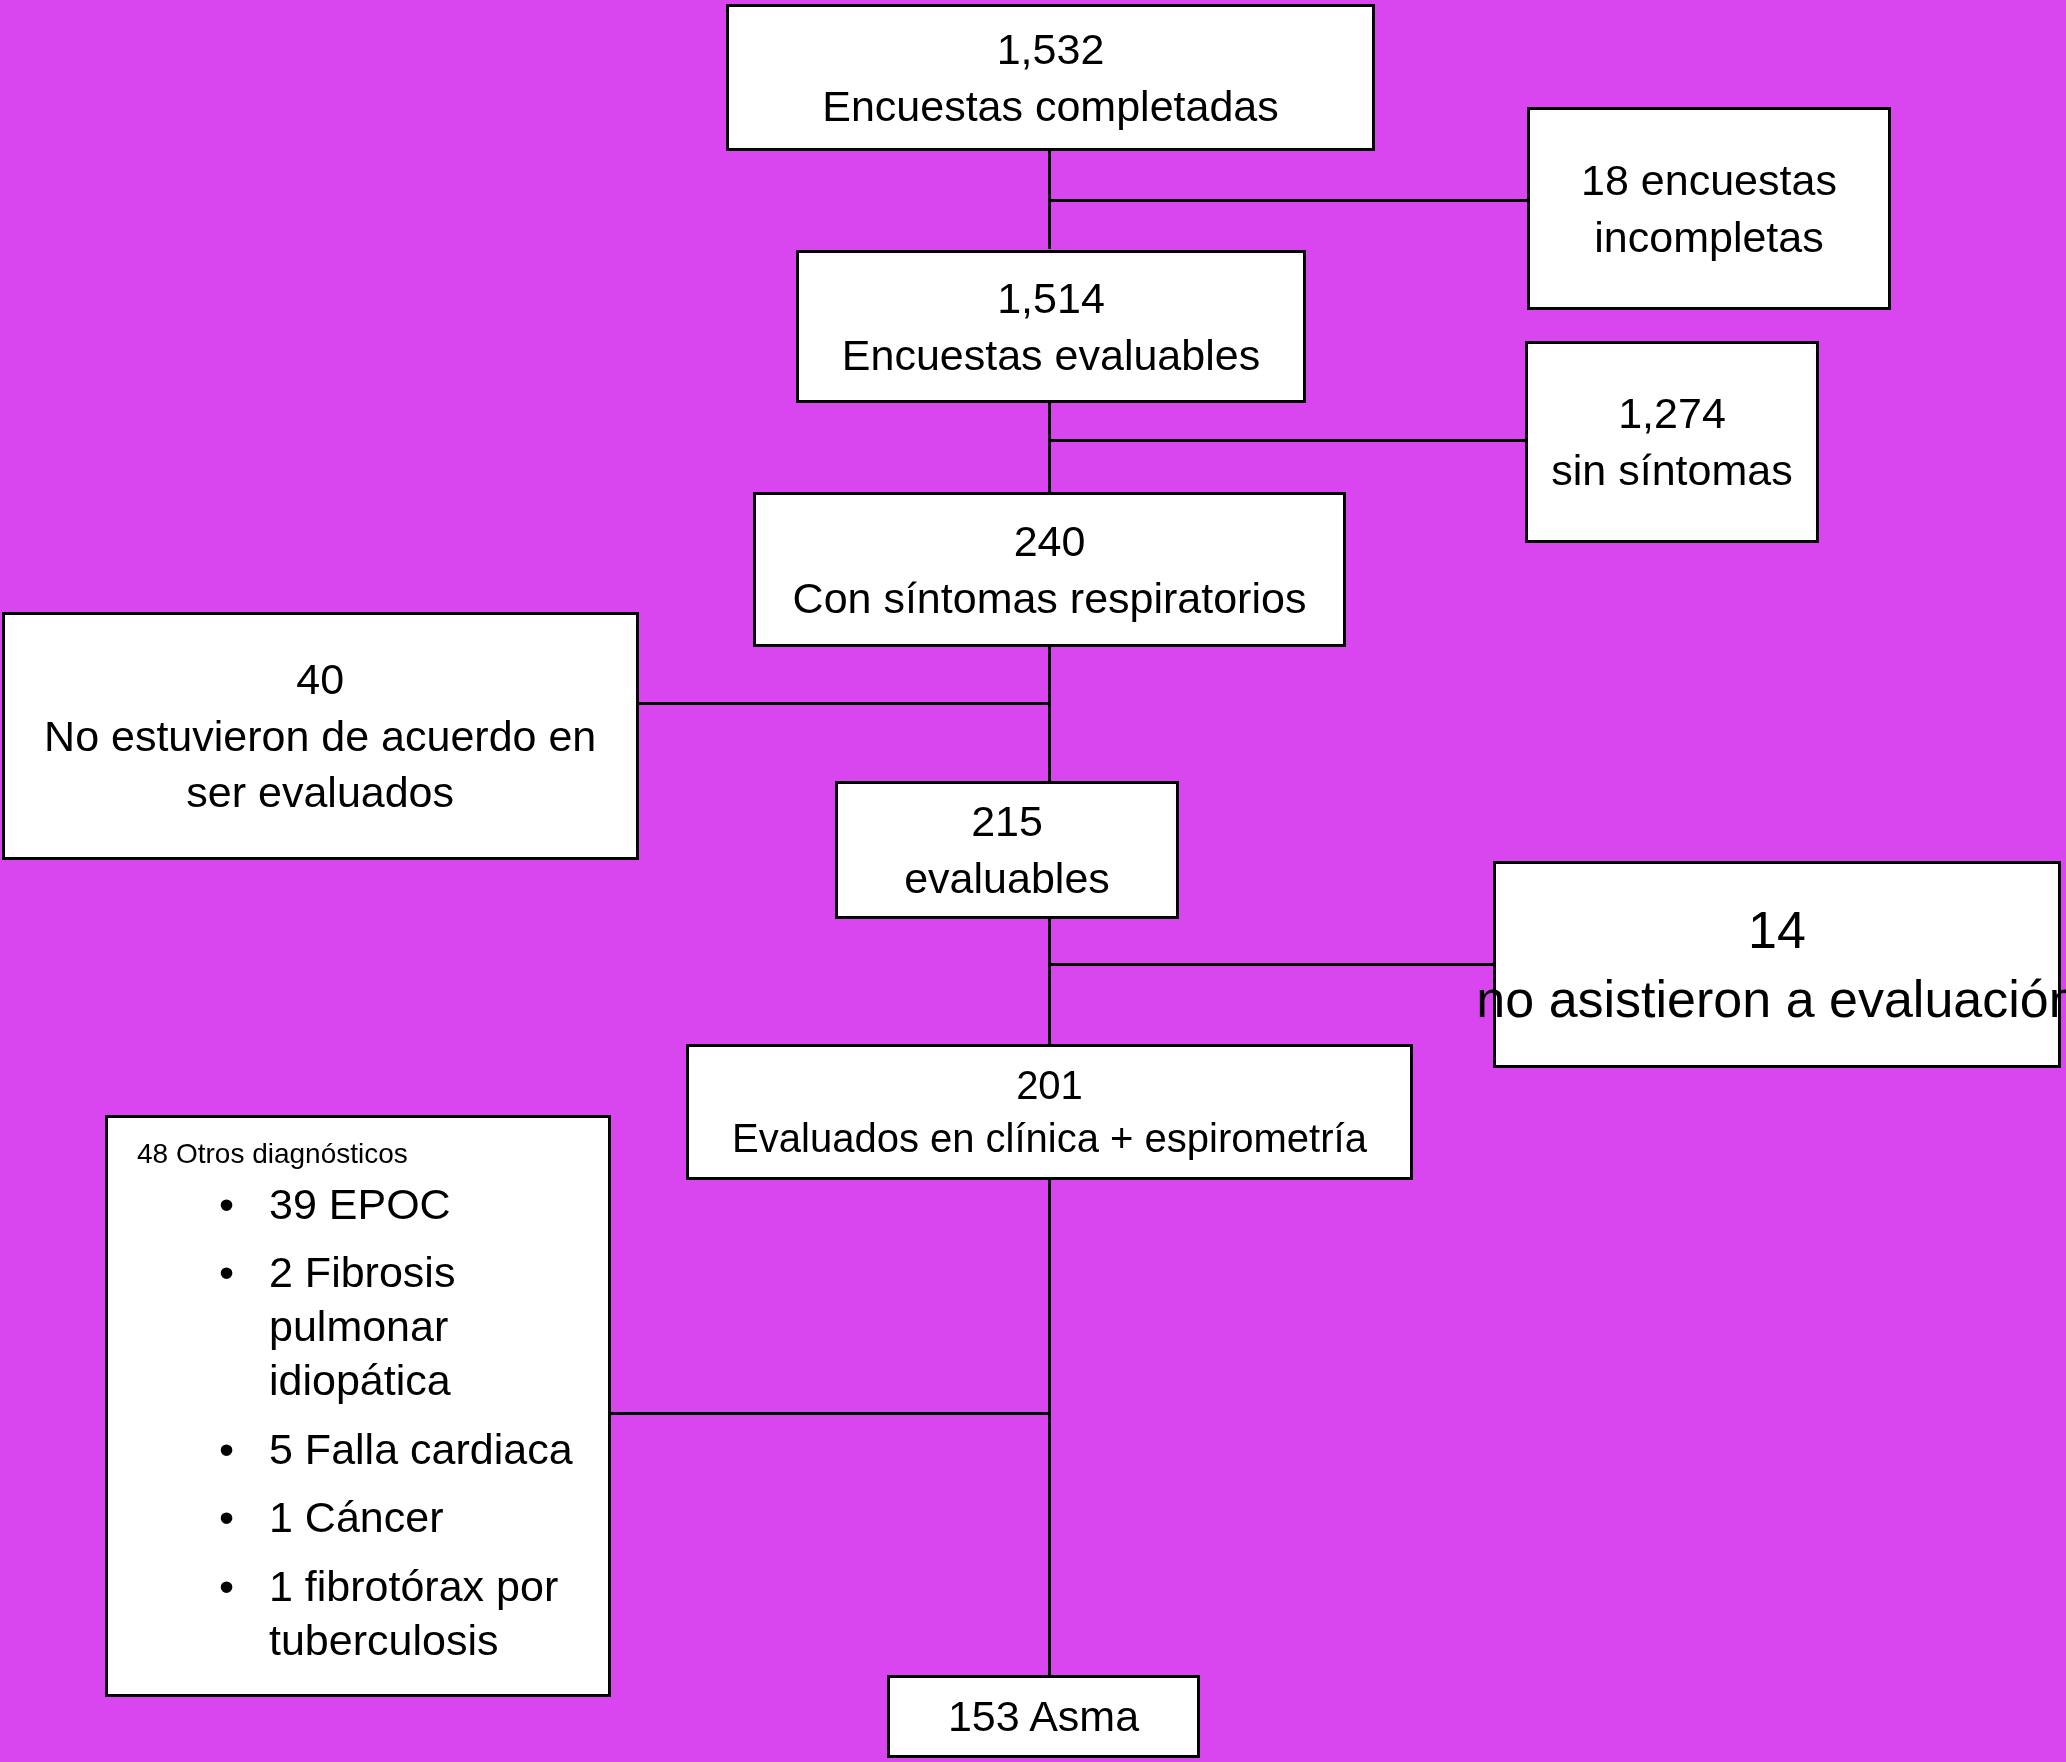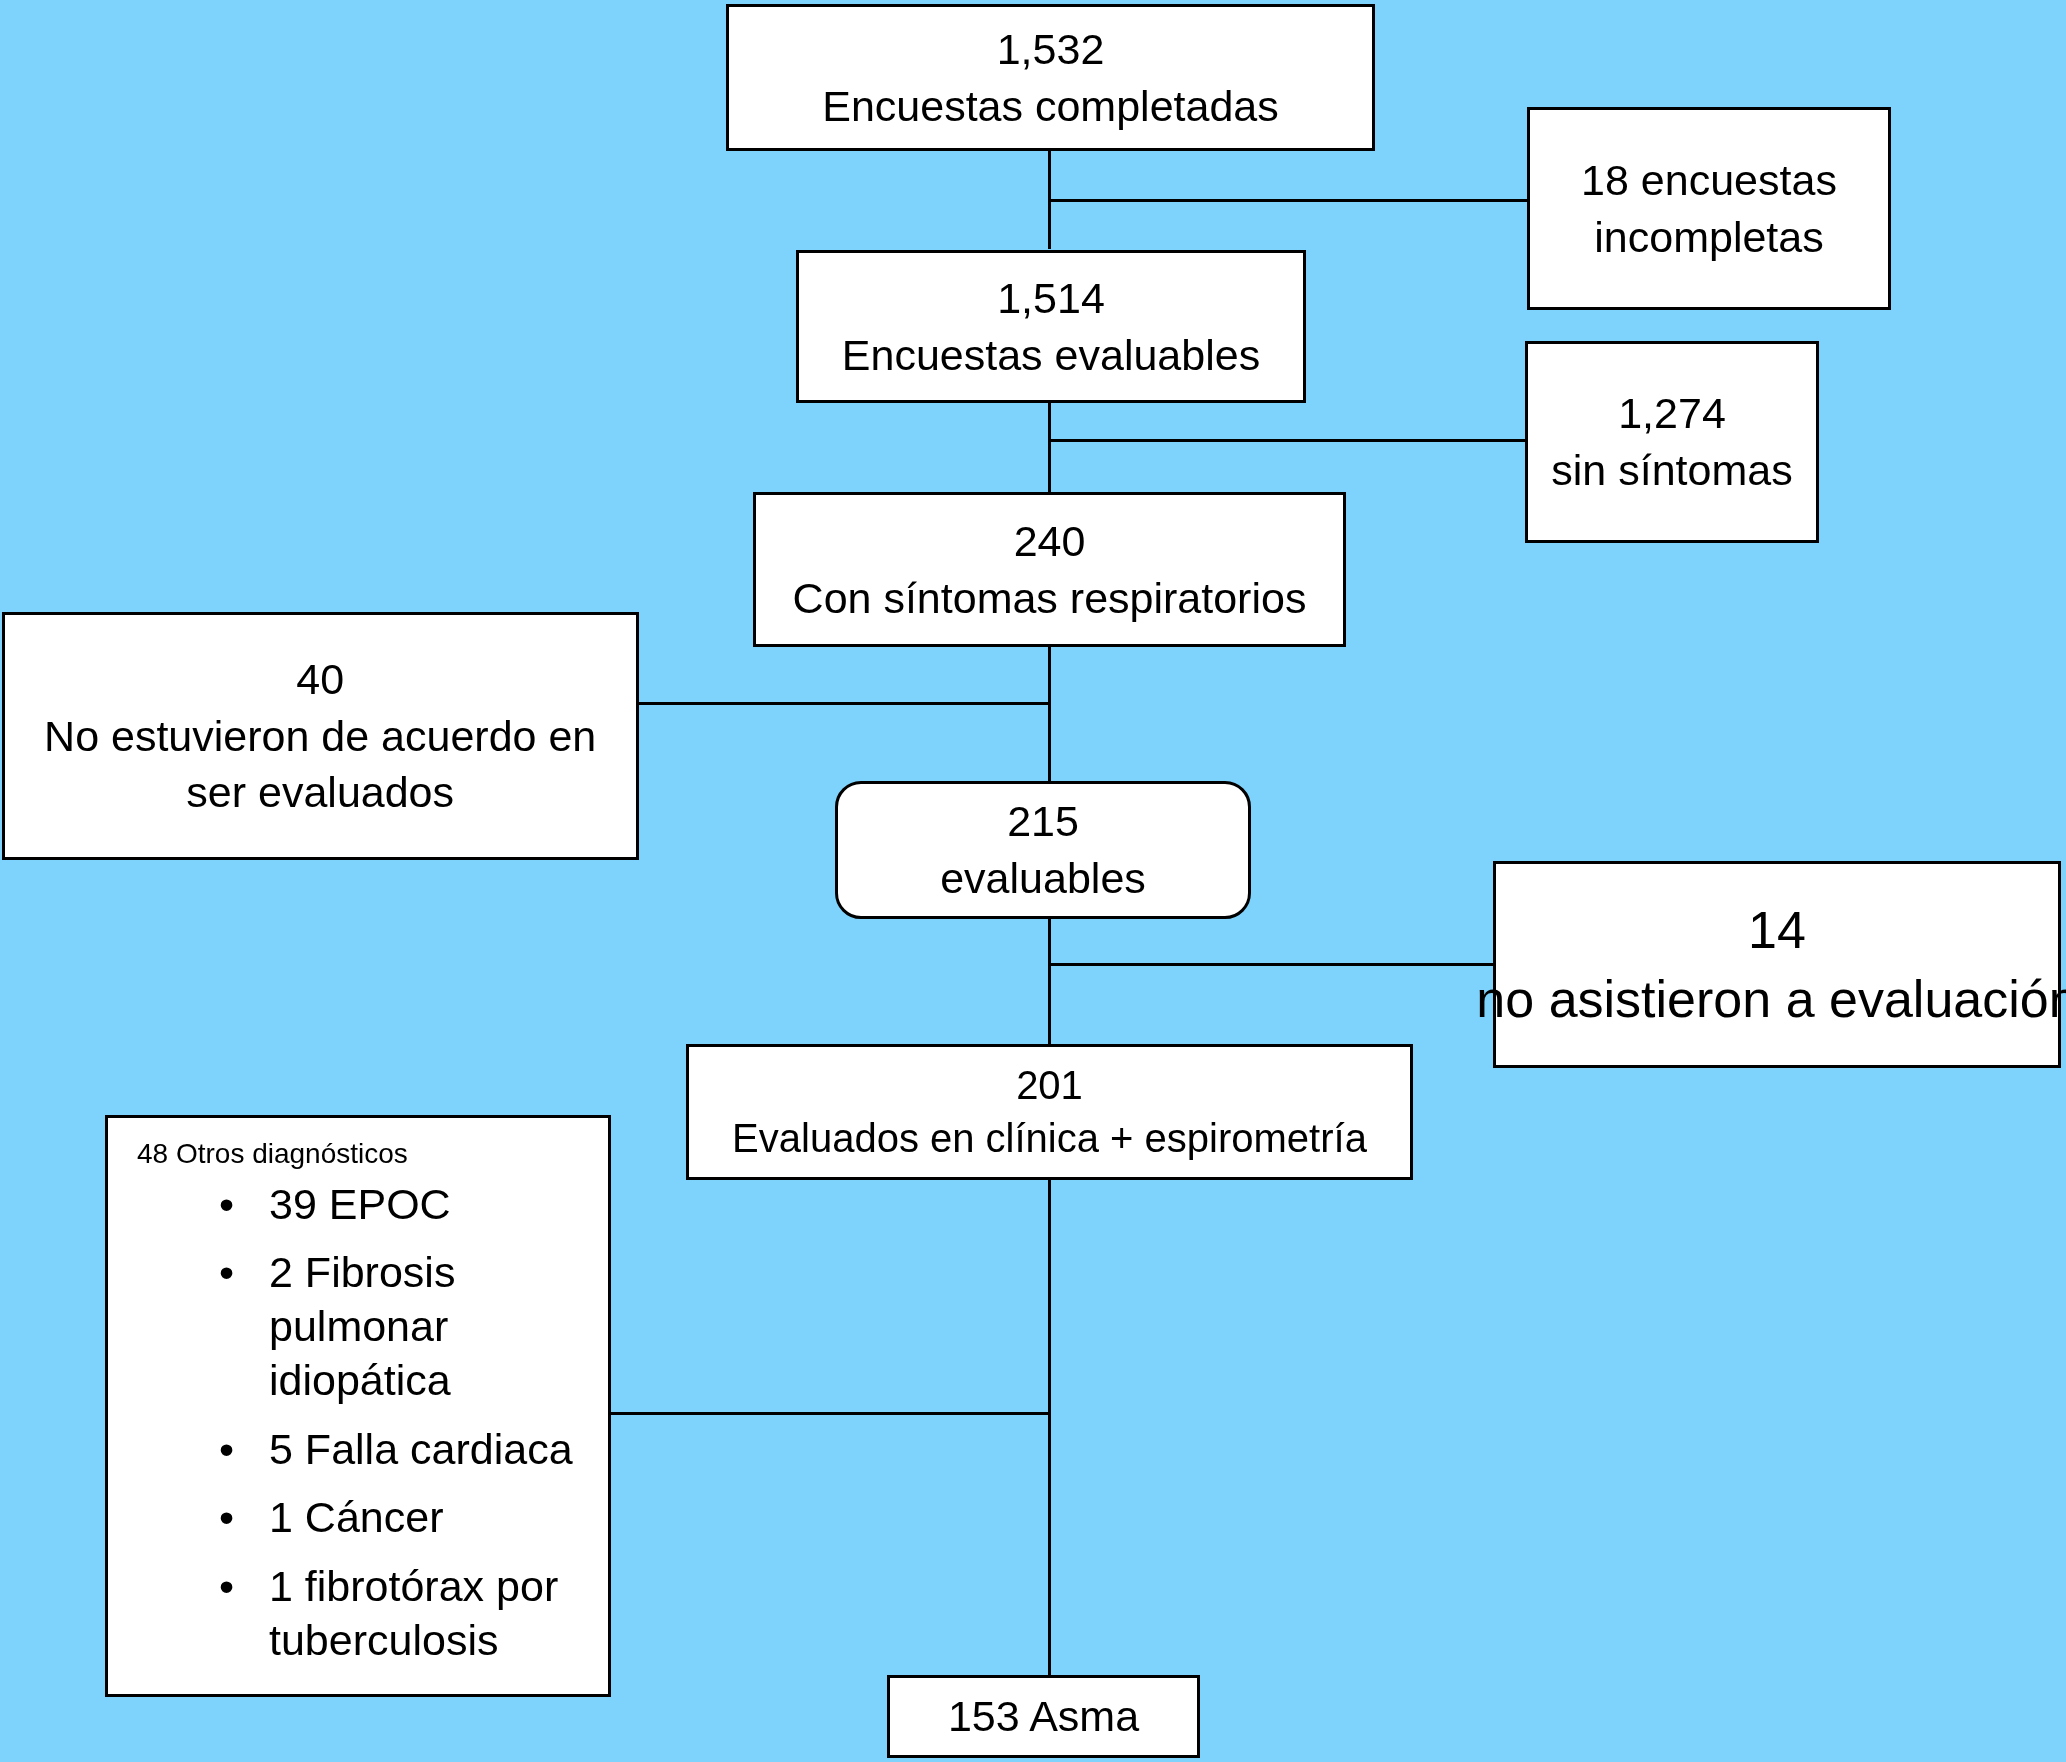--- a/index.html
+++ b/index.html
@@ -4,21 +4,21 @@
 <style>
   html, body {
     margin: 0;
     padding: 0;
     background: #ffffff;
   }
   #canvas {
     position: relative;
     width: 2066px;
     height: 1762px;
-    background: #7dd3fc;
+    background: #d946ef;
     font-family: "Liberation Sans", "DejaVu Sans", sans-serif;
     color: #000000;
   }
   .node {
     position: absolute;
     box-sizing: border-box;
     border: 3.3px solid #000000;
     background: #ffffff;
     display: flex;
     flex-direction: column;
@@ -34,21 +34,21 @@
     position: absolute;
     background: #000000;
   }
   
   #box-1532 { left: 726px;  top: 4.1px;    width: 649px; height: 147px; }
   #box-18   { left: 1527px; top: 107px;  width: 364px; height: 203px; }
   #box-1514 { left: 796px;  top: 250px;  width: 510px; height: 153px; }
   #box-1274 { left: 1525px; top: 341px;  width: 294px; height: 202px; }
   #box-240  { left: 753px;  top: 492px;  width: 593px; height: 155px; }
   #box-25   { left: 1.7px;    top: 612px;  width: 637px; height: 248px; }
-  #box-215  { left: 835px; top: 781px;  width: 416px; height: 138px; border-radius: 26px; }
+  #box-215  { left: 835px; top: 781px;  width: 344px; height: 138px; }
   #box-14   { left: 1493px; top: 861px; width: 568px; height: 207px; font-size: 52px; }
   #box-201  { left: 686px;  top: 1044px; width: 727px; height: 136px; font-size: 40px; }
   #box-48   { left: 105px;  top: 1115px; width: 506px; height: 582px;
               display: block; text-align: left; white-space: normal; }
   #box-153  { left: 887px; top: 1675px; width: 313px; height: 83px; }
 
   
   #vseg-1 { left: 1048px; top: 151px;  width: 3.3px; height: 98px; }
   #vseg-2 { left: 1048px; top: 403px;  width: 3.3px; height: 89px; }
   #vseg-3 { left: 1048px; top: 646px;  width: 3.3px; height: 135px; }

